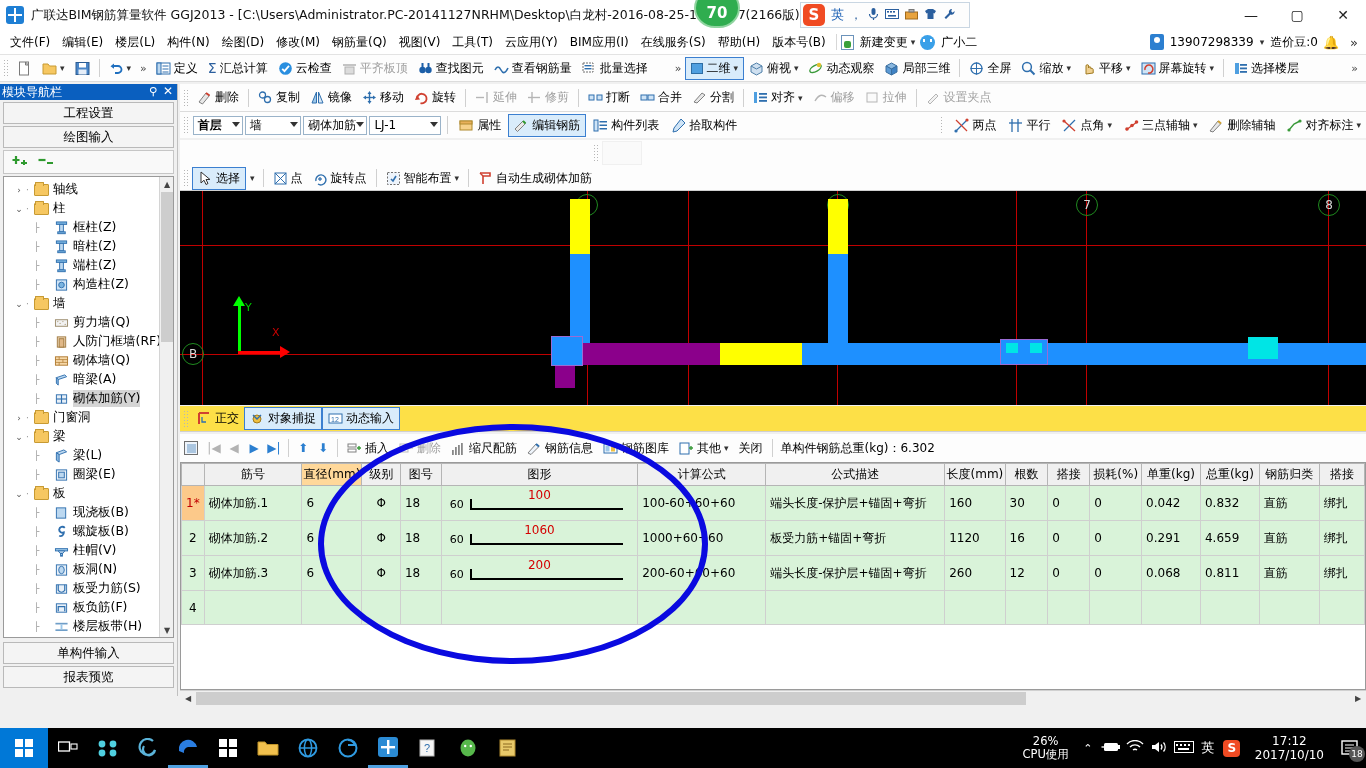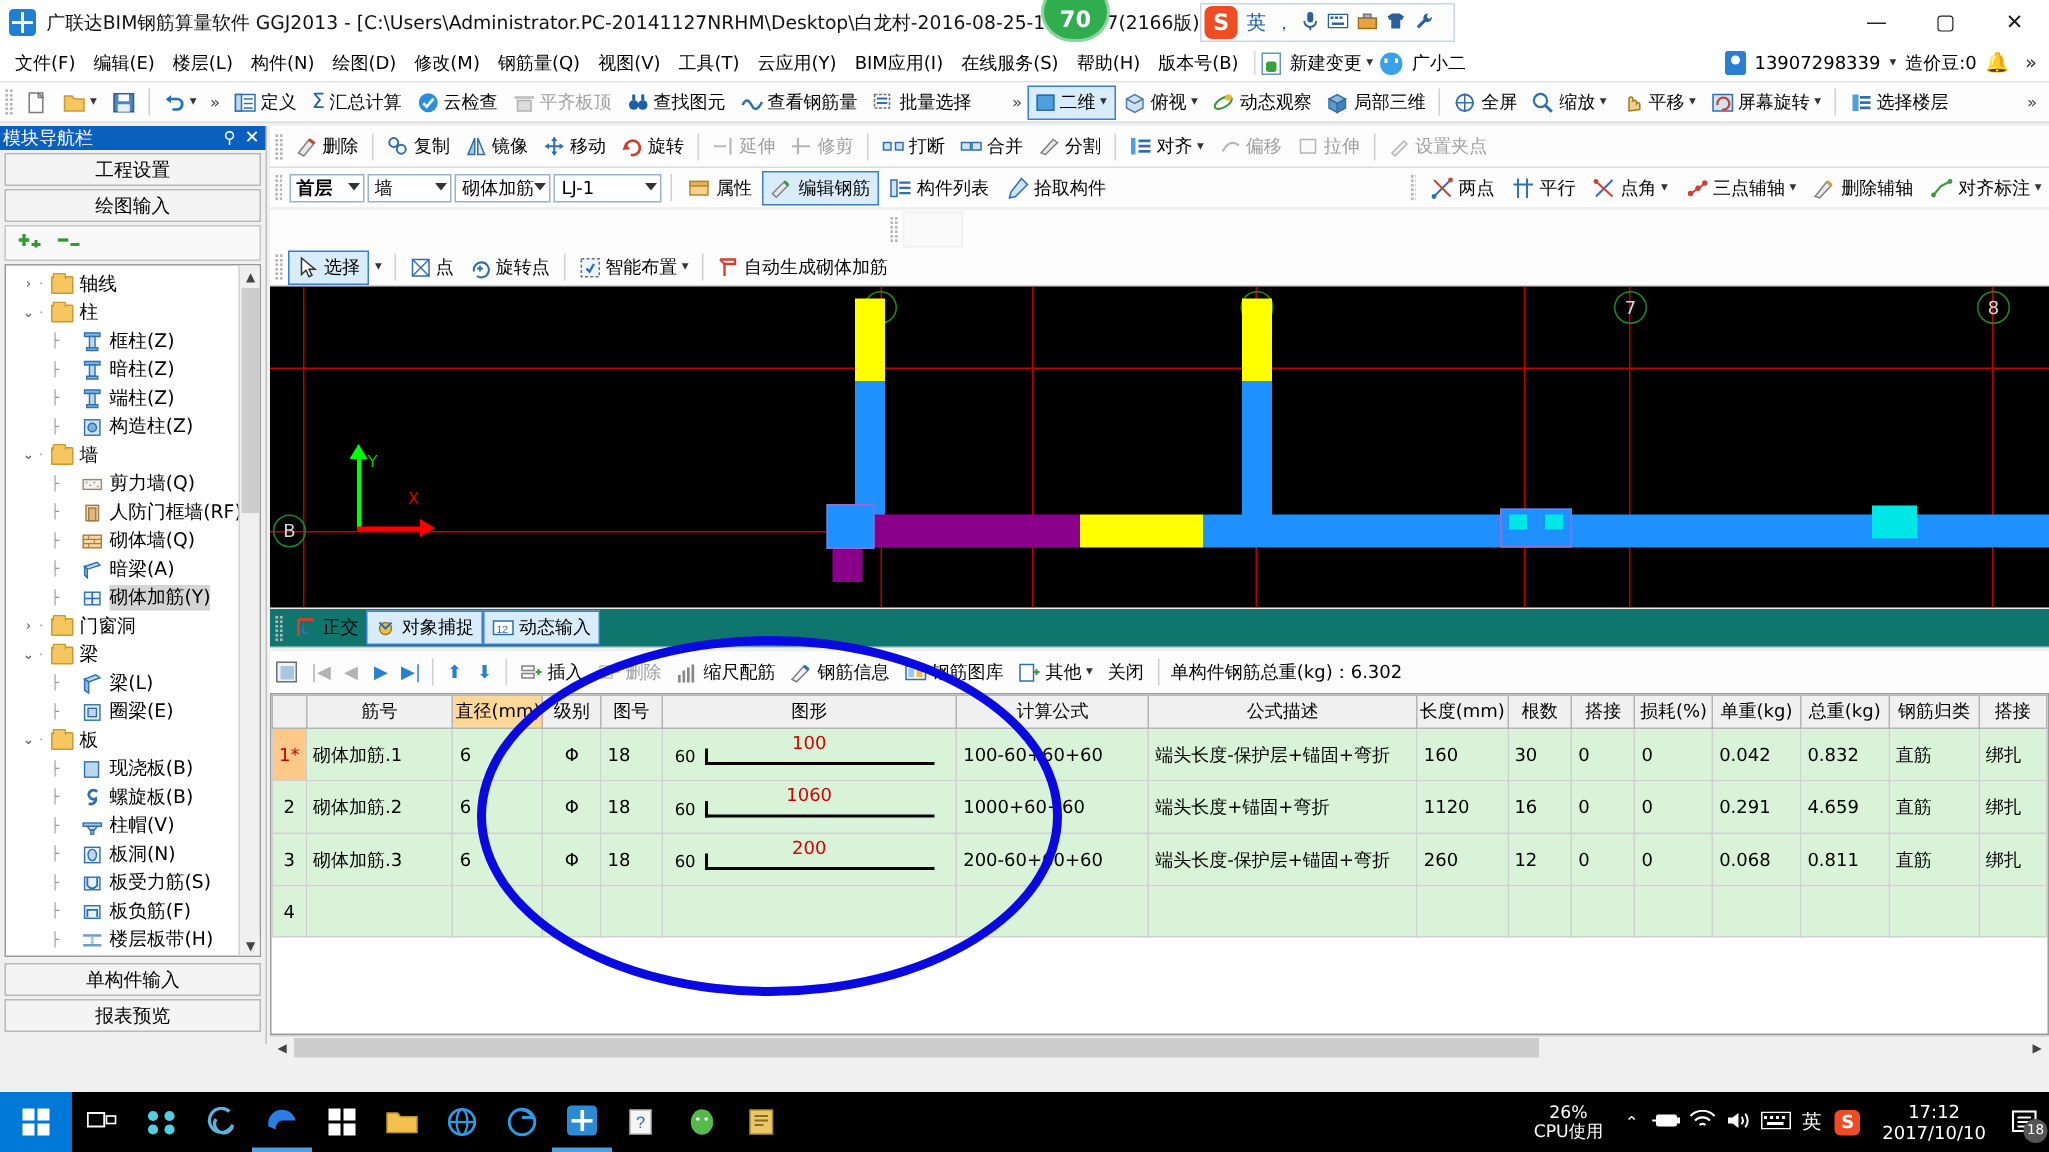--- a/index.html
+++ b/index.html
@@ -160,21 +160,21 @@
     color:#d8d8d8; font-size:12px; display:flex; align-items:center; justify-content:center;
     background:transparent;
   }
   .wall { position:absolute; }
   .ucs-x { position:absolute; height:3px; background:#ff0000; }
   .ucs-y { position:absolute; width:3px; background:#00ff00; }
 
   
   .snapbar {
     position:absolute; left:180px; top:406px; width:1186px; height:26px;
-    background:#0f766e; border-bottom:1px solid #cfcfcf; display:flex; align-items:center; font-size:12px;
+    background:#fde047; border-bottom:1px solid #cfcfcf; display:flex; align-items:center; font-size:12px;
   }
 
   
   .rebarbar {
     position:absolute; left:180px; top:434px; width:1186px; height:28px;
     background:#fdfdfd; display:flex; align-items:center; font-size:12px;
   }
   .nav-arrow { width:20px;height:18px;display:flex;align-items:center;justify-content:center;color:#2b7fd0;font-size:12px;}
   .nav-arrow.dis { color:#b3b3b3; }
 
@@ -1235,21 +1235,21 @@
             <td class="">18</td>
             <td class="">
               <div class="shape-cell">
                 <span class="shape-60">60</span>
                 <span class="shape-num">1060</span>
                 <span class="shape-tick"></span>
                 <span class="shape-bar"></span>
               </div>
             </td>
             <td class="">1000+60+60</td>
-            <td class="">端头长度+锚固+弯折</td>
+            <td class="">板受力筋+锚固+弯折</td>
             <td class="">1120</td>
             <td class="">16</td>
             <td class="">0</td>
             <td class="">0</td>
             <td class="">0.291</td>
             <td class="">4.659</td>
             <td class="">直筋</td>
             <td class="">绑扎</td>
           </tr>
           <tr>

